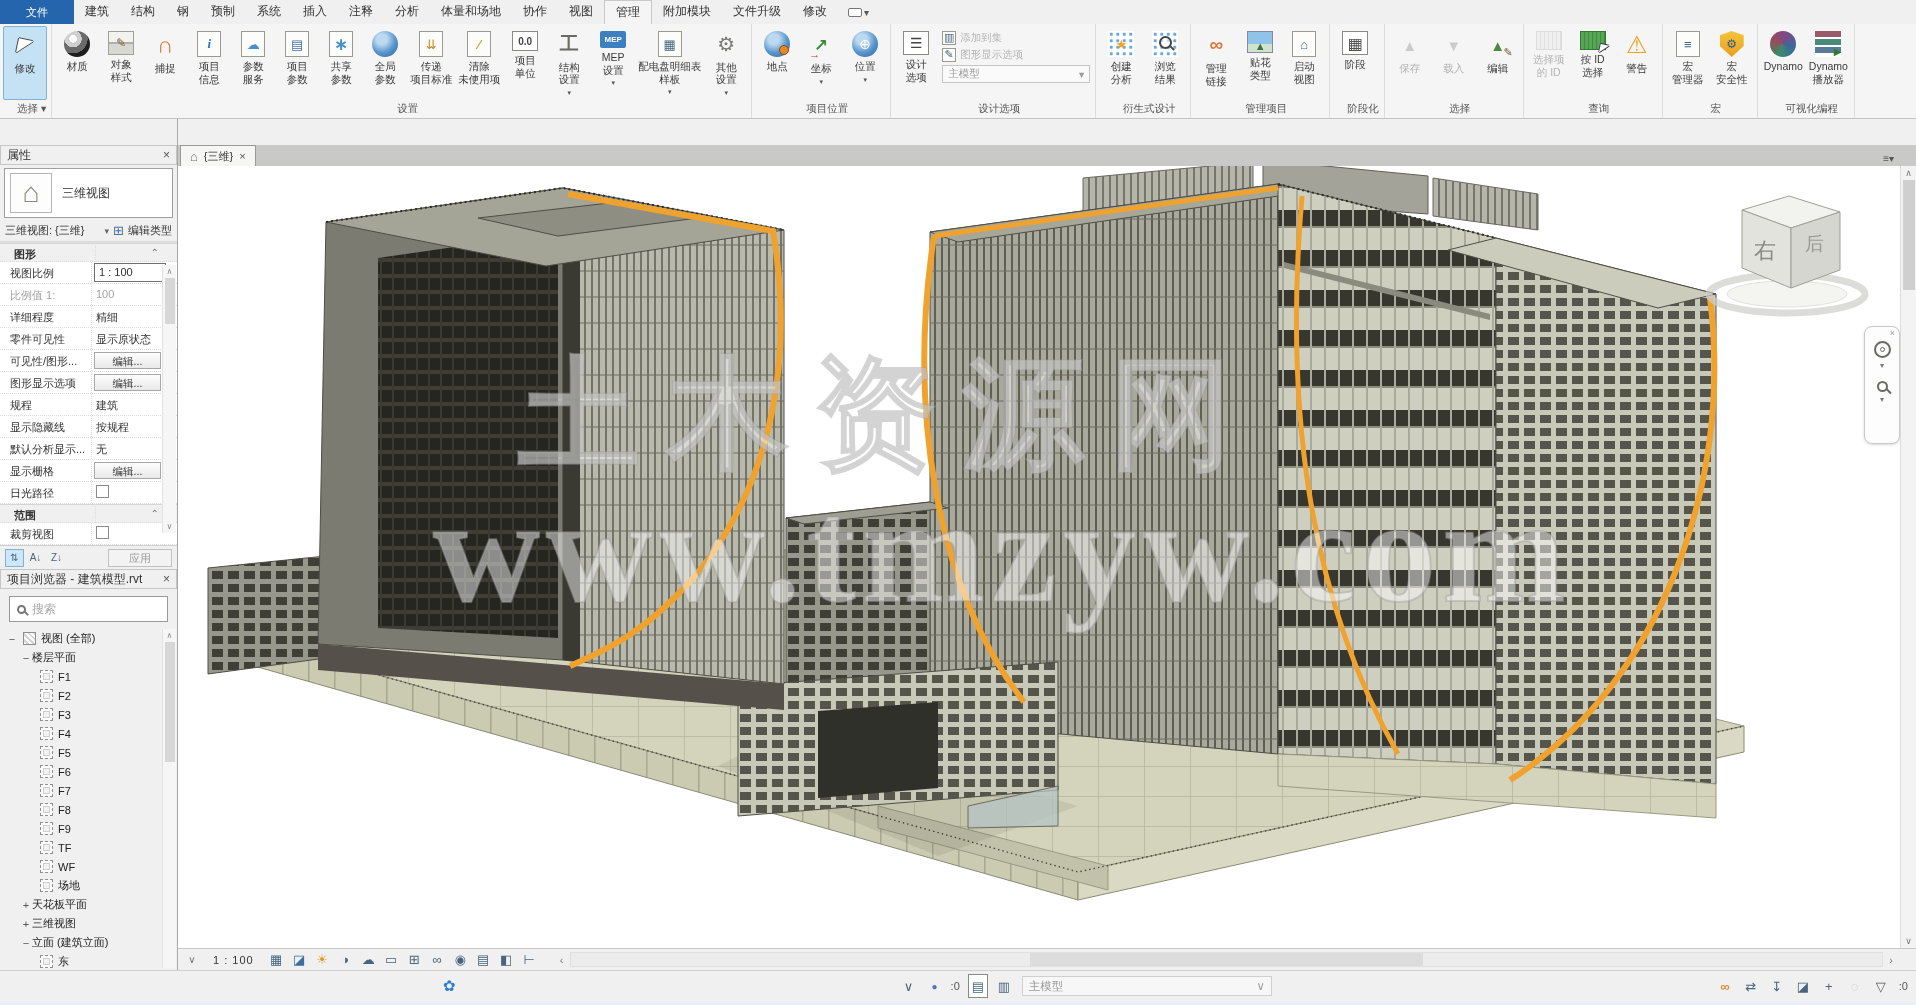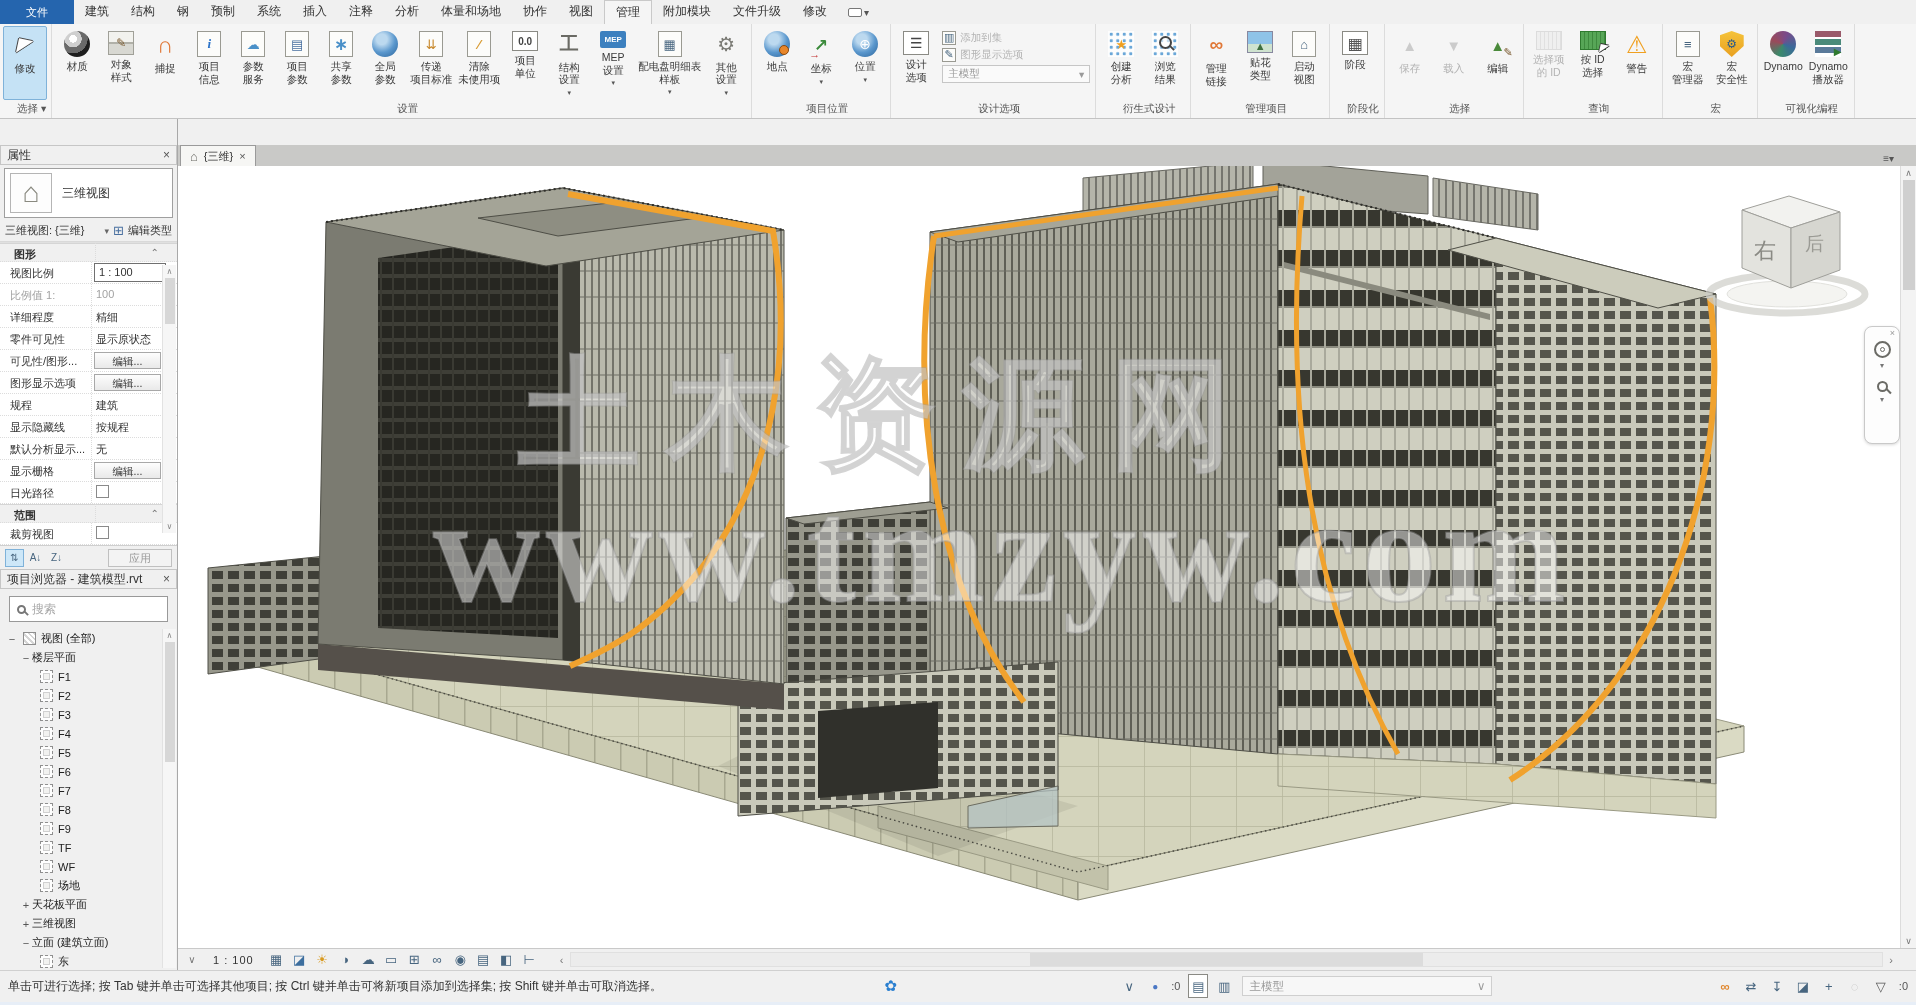--- a/index.html
+++ b/index.html
@@ -975,21 +975,20 @@
       <span class="arr" data-name="scroll-left-icon">‹</span>
       <span class="track">
           <span class="hthumb" data-name="scrollbar-thumb"></span>
         </span>
       <span class="arr" data-name="scroll-right-icon">›</span>
     </div>
   </div>
 </div>
 
 <div id="statusbar" data-name="status-bar">
-  <span id="hint" data-name="status-hint">单击可进行选择; 按 Tab 键并单击可选择其他项目; 按 Ctrl 键并单击可将新项目添加到选择集; 按 Shift 键并单击可取消选择。</span>
   <span class="spacer"></span>
   <span id="pinwheel" data-name="communicator-icon">✿</span>
   <span class="spacer"></span>
   <span class="stgroup">
     <span class="stico" data-name="chevron-down-icon">∨</span>
     <span class="stico" data-name="worksets-icon">●</span>
     <span class="cnt" data-name="editing-requests-count">:0</span>
   </span>
   <span class="stgroup">
     <span class="stico" data-name="design-options-icon">▤</span>

